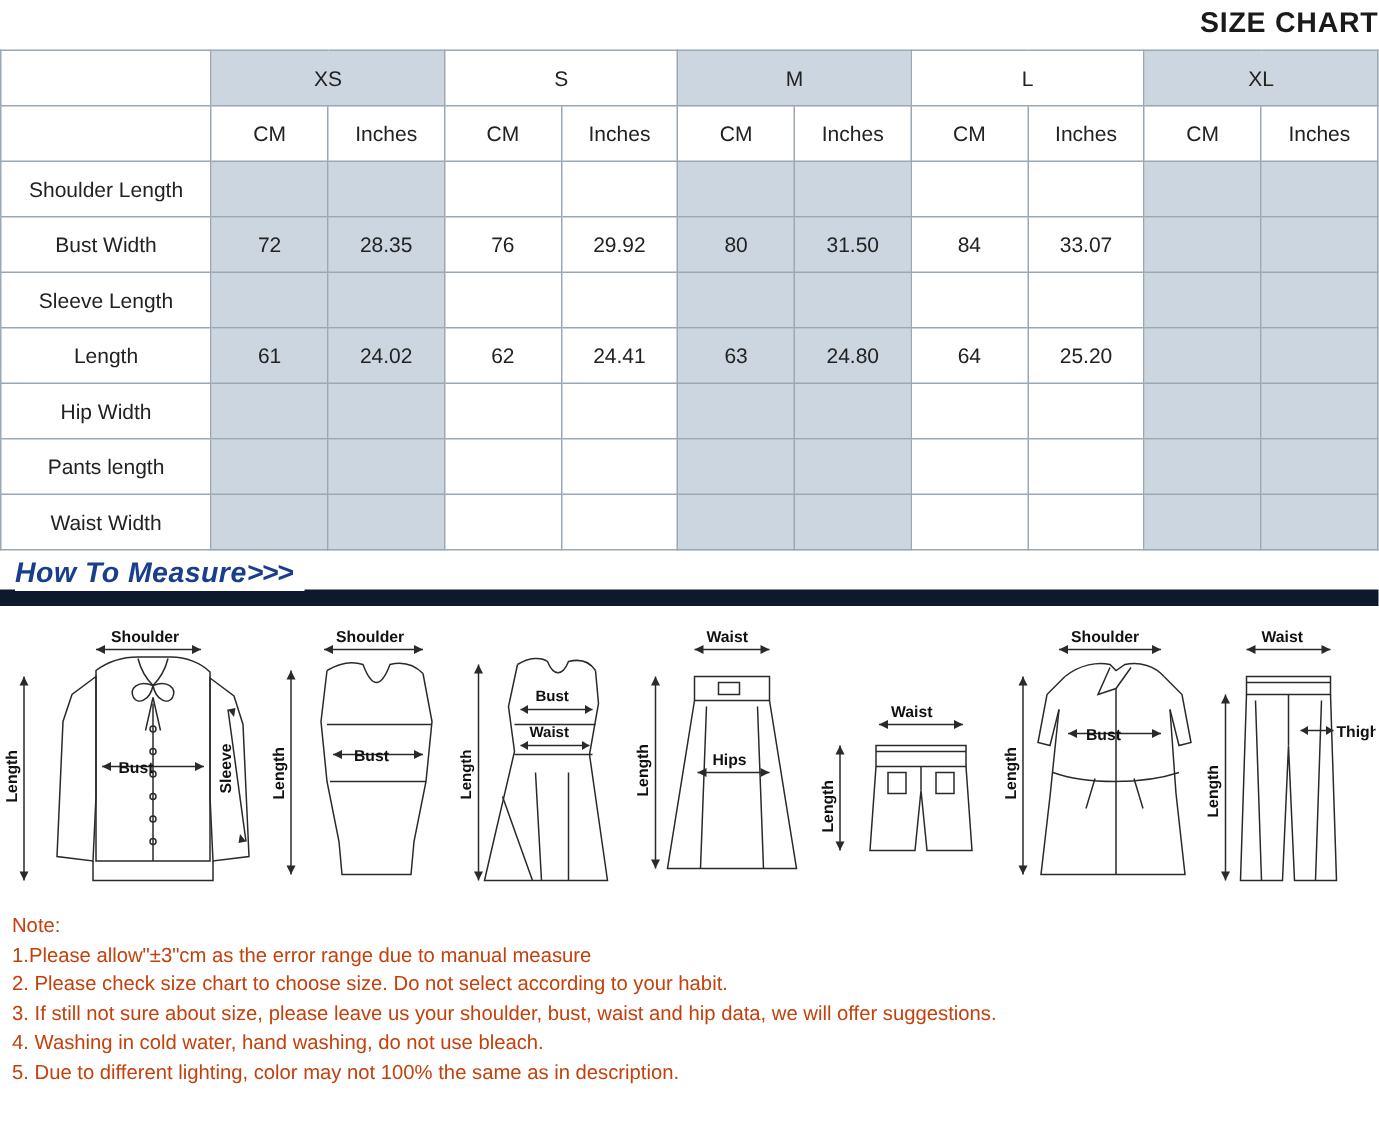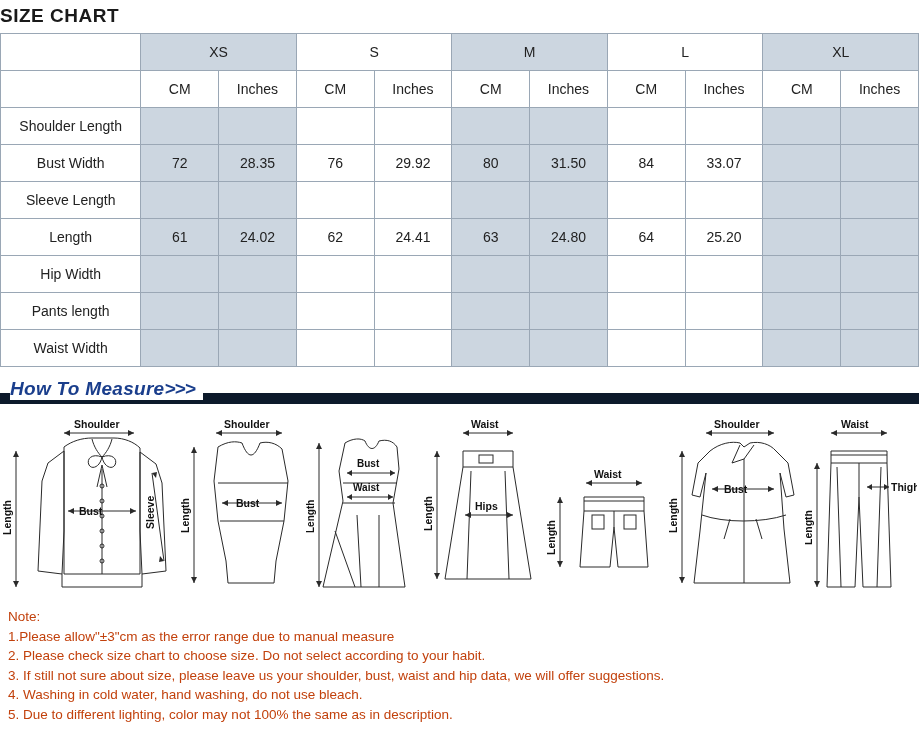--- a/index.html
+++ b/index.html
@@ -15,21 +15,21 @@
     overflow: hidden;
   }
   .page {
     position: relative;
     width: 919px;
     height: 755px;
   }
 
   
   .chart-title {
-    text-align: left;
+    text-align: right;
     font-size: 19px;
     font-weight: bold;
     letter-spacing: 0.5px;
     padding: 5px 0 6px 0;
     color: #1a1a1a;
   }
 
   
   table.size-chart {
     border-collapse: collapse;
@@ -90,21 +90,20 @@
     left: 10px;
     top: 0px;
     font-size: 19px;
     font-weight: bold;
     font-style: italic;
     color: #1a3e8c;
     background: #ffffff;
     padding-right: 8px;
     z-index: 2;
     letter-spacing: 0.3px;
-    margin-top: 6px;
   }
   .howto-text .arrows { color: #1a3e8c; letter-spacing: -1px; }
 
   
   .figures {
     position: relative;
     width: 919px;
     height: 195px;
     background: #ffffff;
     display: flex;

